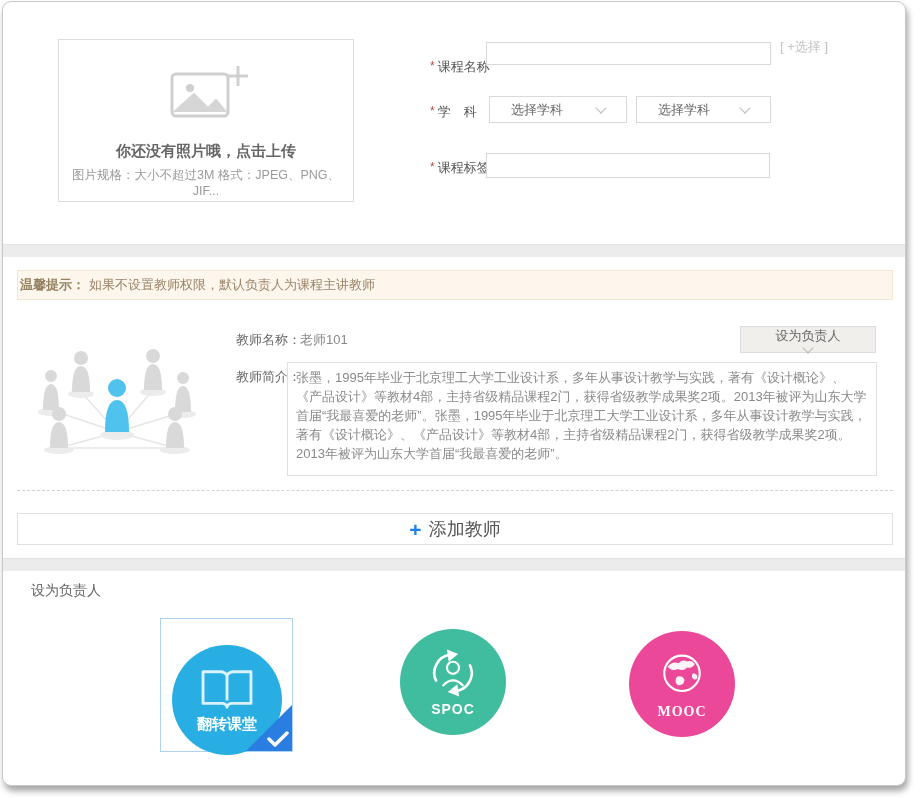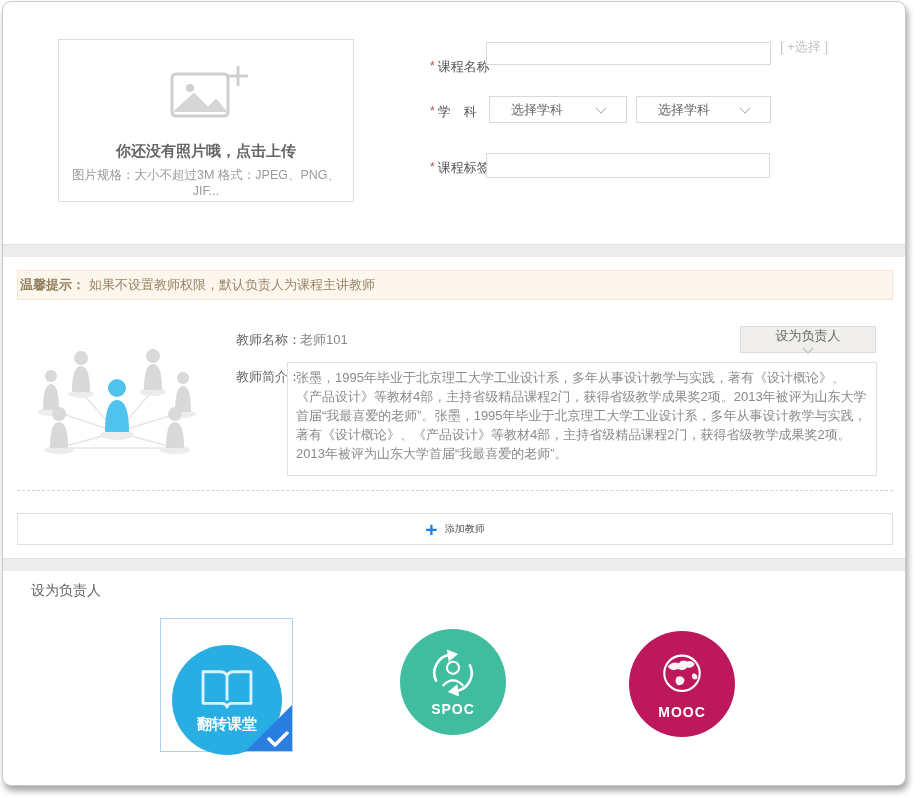--- a/index.html
+++ b/index.html
@@ -25,21 +25,21 @@
   .t-lbl{position:absolute;font-size:13px;color:#666;}
   .t-val{position:absolute;font-size:13px;color:#888;}
   .role-sel{position:absolute;left:737px;top:324px;width:136px;height:27px;border:1px solid #dcdcdc;background:#f0efec;
     box-sizing:border-box;display:flex;align-items:center;justify-content:space-between;font-size:13px;color:#666;padding:0 10px;cursor:pointer;flex-direction:column;}
   .intro-box{position:absolute;left:284px;top:360px;width:590px;height:114px;border:1px solid #e0e0e0;box-sizing:border-box;
     font-size:13px;line-height:19px;color:#8a8a8a;padding:5px 8px;overflow:hidden;}
   .dashed{position:absolute;left:14px;top:488px;width:876px;border-top:1px dashed #d2d2d2;}
   .add-btn{position:absolute;left:14px;top:511px;width:876px;height:32px;border:1px solid #e0e0e0;background:#fff;box-sizing:border-box;
     display:flex;align-items:center;justify-content:center;cursor:pointer;}
   .add-plus{color:#1e80e8;font-size:21px;font-weight:900;margin-right:7px;line-height:1;}
-  .add-label{font-size:10px;color:#555;}
+  .add-label{font-size:18px;color:#555;}
   
   .goals-title{position:absolute;left:28px;top:580px;font-size:14px;color:#666;}
   .goal-circle{border-radius:50%;display:flex;flex-direction:column;align-items:center;justify-content:center;cursor:pointer;}
   .goal-label{color:#fff;font-weight:bold;font-size:14px;letter-spacing:1px;margin-top:2px;}
   .goal-card{position:absolute;left:157px;top:616px;width:133px;height:134px;border:1px solid #aed3f2;background:#fff;box-sizing:border-box;cursor:pointer;}
   .goal-card .goal-circle{position:absolute;left:11px;top:26px;width:110px;height:110px;text-align:center;}
   .goal-card .goal-label{font-size:15px;letter-spacing:0;}
   .corner{position:absolute;right:0;bottom:0;width:0;height:0;border-style:solid;border-width:0 0 46px 46px;border-color:transparent transparent #2a7de1 transparent;}
   .corner-check{position:absolute;right:3px;bottom:4px;}
   .circ-spoc{position:absolute;left:397px;top:627px;width:106px;height:106px;}
@@ -171,21 +171,21 @@
       <path d="M13 40 A21 21 0 0 1 29 9" fill="none" stroke="#fff" stroke-width="3"></path>
       <polygon points="25,3 38,8 27,17" fill="#fff"></polygon>
       <path d="M51 20 A21 21 0 0 1 35 51" fill="none" stroke="#fff" stroke-width="3"></path>
       <polygon points="39,57 26,52 37,43" fill="#fff"></polygon>
       <circle cx="32" cy="24" r="7" fill="none" stroke="#fff" stroke-width="2.5"></circle>
       <path d="M20 45 q12 -13 24 0" fill="none" stroke="#fff" stroke-width="2.5"></path>
     </svg>
     <span class="goal-label">SPOC</span>
   </div>
 
-  <div class="goal-circle circ-mooc" style="background-color: #be185d;">
+  <div class="goal-circle circ-mooc" style="background-color: #ec4899; font-family: Liberation Serif, serif;">
     <svg width="54" height="54" viewBox="0 0 64 64">
       <circle cx="32" cy="30" r="21" fill="none" stroke="#fff" stroke-width="2.5"></circle>
       <path d="M15 22 q6 -7 13 -4 q4 -5 10 -2 q6 -2 9 3 q-3 6 -9 4 q-4 5 -11 2 q-8 3 -12 -3 z" fill="#fff" opacity=".95"></path>
       <path d="M26 34 q7 -2 9 4 q-1 7 -8 6 q-5 -4 -1 -10 z" fill="#fff" opacity=".95"></path>
       <path d="M46 30 q5 1 4 6 q-4 3 -6 -1 q-1 -4 2 -5 z" fill="#fff" opacity=".95"></path>
     </svg>
     <span class="goal-label">MOOC</span>
   </div>
 
 </div>

